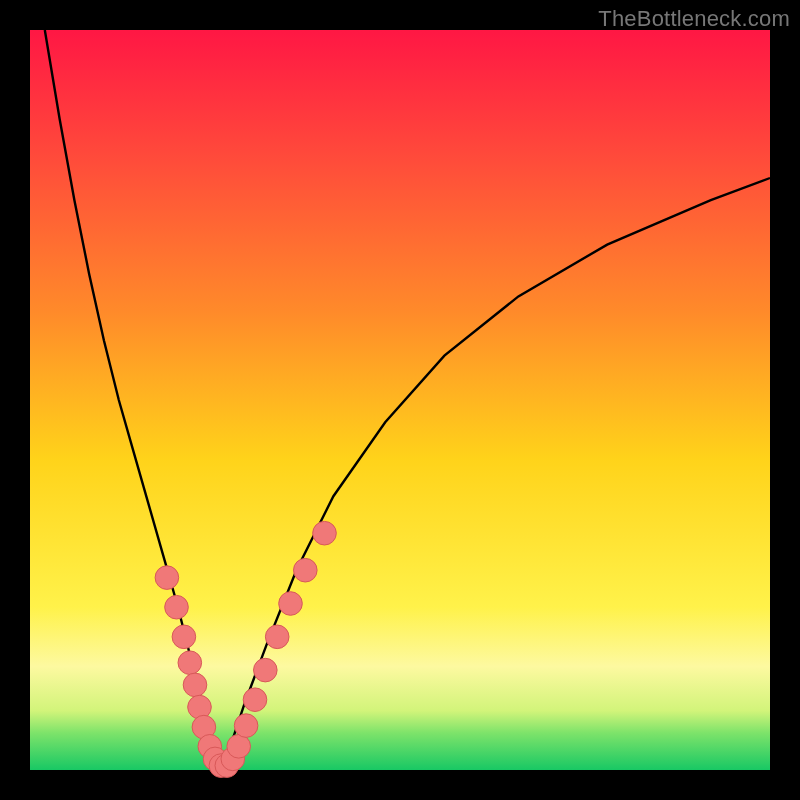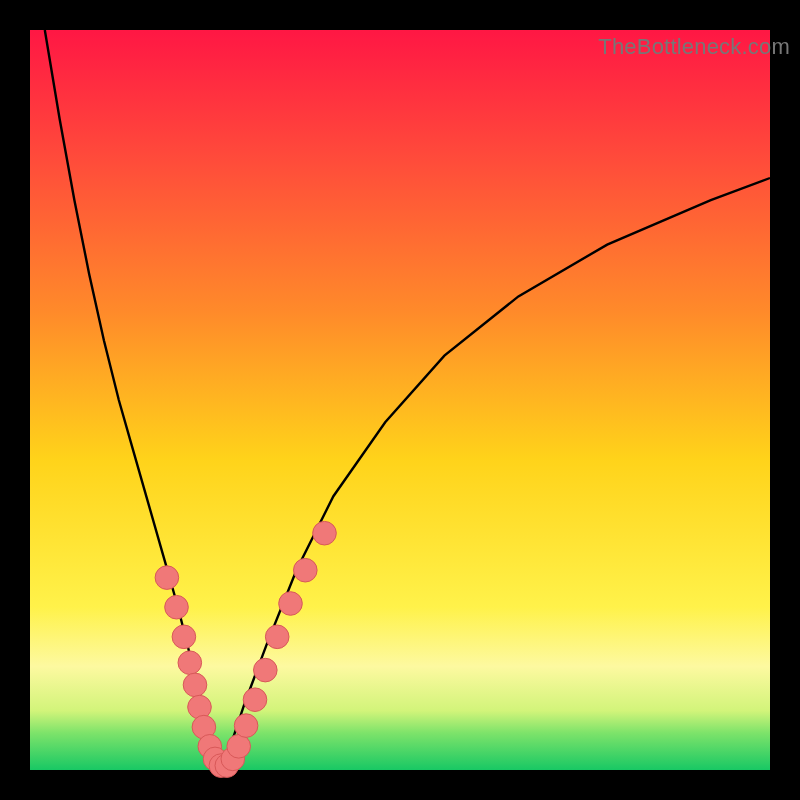--- a/index.html
+++ b/index.html
@@ -28,21 +28,20 @@
   }
   .watermark {
     position: absolute;
     top: 6px;
     right: 10px;
     color: #777;
     font-size: 22px;
     font-weight: 500;
     letter-spacing: 0.2px;
     user-select: none;
-    margin-top: 28px;
   }
   svg.curve {
     position: absolute;
     left: 0; top: 0;
     width: 740px;
     height: 740px;
     overflow: visible;
   }
 </style>
 </head>

